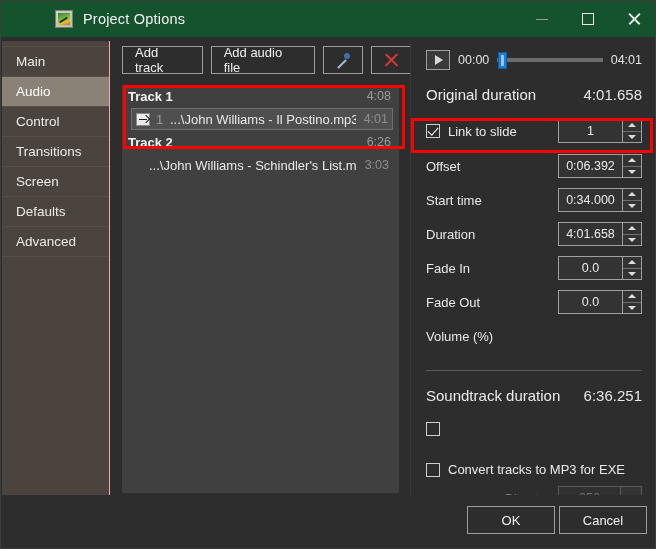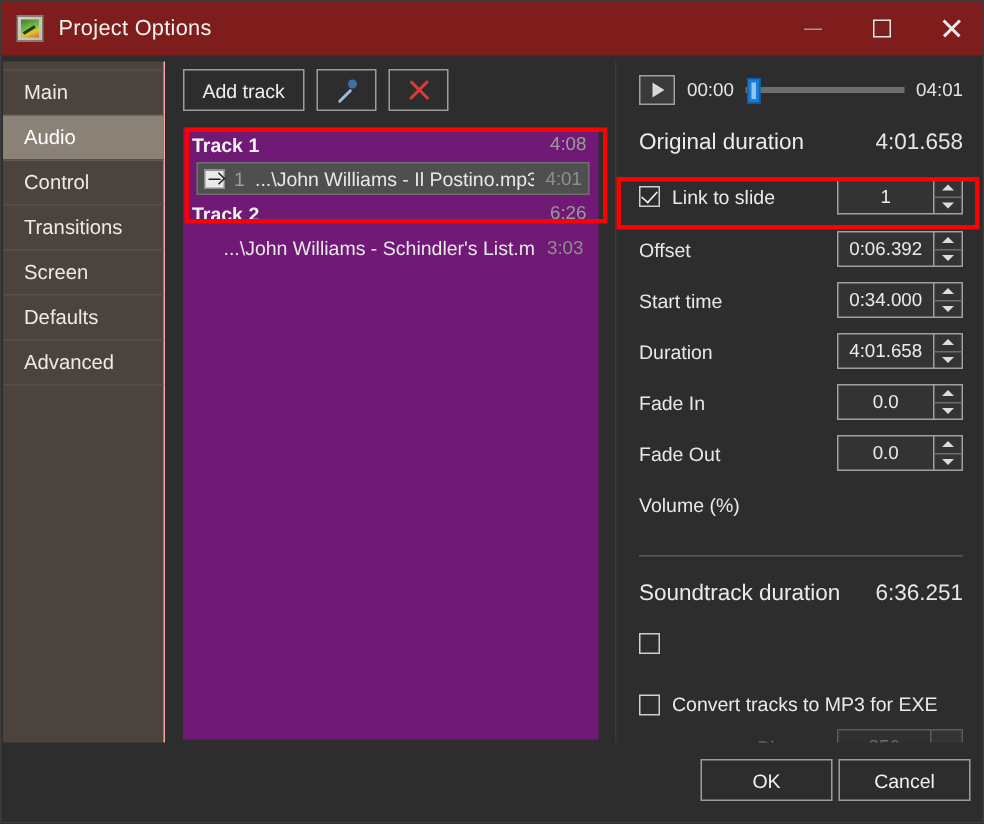--- a/index.html
+++ b/index.html
@@ -15,22 +15,22 @@
     width: 656px; height: 549px;
     background: #2d2d2d;
     border: 1px solid #3d3d3d;
     overflow: hidden;
   }
 
   
   .titlebar {
     position: absolute; left: 0; top: 0;
     width: 656px; height: 36px;
-    background: #7f1d1d;
-    display: flex; align-items: center;
+    background: #14532d;
+    display: flex; align-items: center; padding-left: 44px;
   }
   .title-icon {
     width: 18px; height: 18px;
     margin-left: 10px; margin-right: 10px;
     background: linear-gradient(135deg,#cfd3c8 0%,#b9bdae 100%);
     border: 1px solid #7b8070;
     position: relative; flex: 0 0 auto;
   }
   .title-icon:before {
     content: ""; position: absolute; left: 2px; top: 2px;
@@ -116,21 +116,21 @@
   .ic-x:before, .ic-x:after {
     content:""; position:absolute; left:0; top: 7px;
     width: 17px; height: 2.4px; background:#d93a3a; border-radius:1px;
   }
   .ic-x:before { transform: rotate(45deg); }
   .ic-x:after  { transform: rotate(-45deg); }
 
   .tracklist {
     position: absolute; left: 11px; top: 44px;
     width: 277px; height: 408px;
-    background: #701a75;
+    background: #404040;
     overflow: hidden;
   }
   .track-header {
     display: flex; justify-content: space-between; align-items: center;
     height: 22px; padding: 0 8px 0 6px;
     color: #f3f3f3; font-size: 13px; font-weight: bold;
   }
   .track-header .dur { color: #9b9b9b; font-weight: normal; font-size: 12.5px; }
   .track-row {
     display: flex; align-items: center;
@@ -363,20 +363,23 @@
     <div class="sb-item">
       <span>Advanced</span>
     </div>
   </div>
 
   <div class="mainpane">
 
     <div class="toolbar">
       <div class="tbtn">
         <span>Add track</span>
+      </div>
+      <div class="tbtn">
+        <span>Add audio file</span>
       </div>
       <div class="tbtn icon">
         <span class="ic-wand"></span>
       </div>
       <div class="tbtn icon">
         <span class="ic-x"></span>
       </div>
     </div>
 
     <div class="tracklist">

